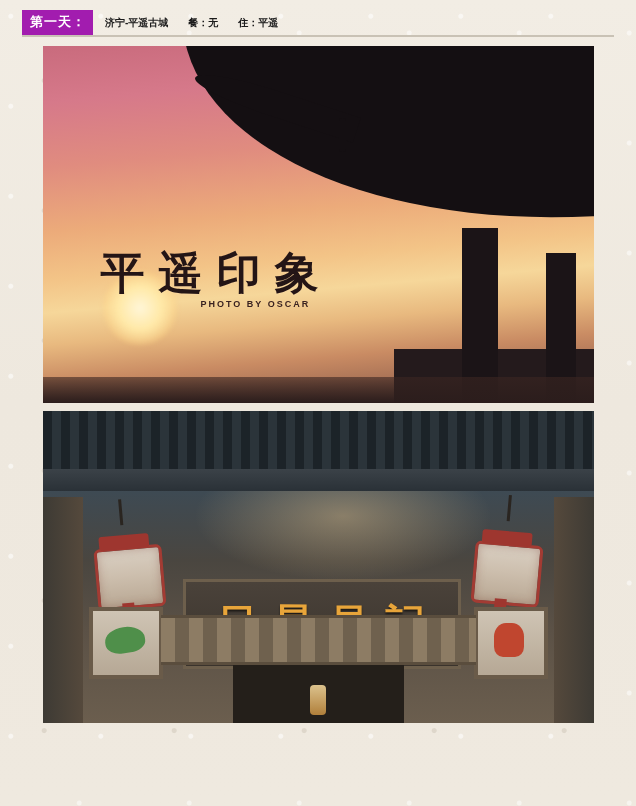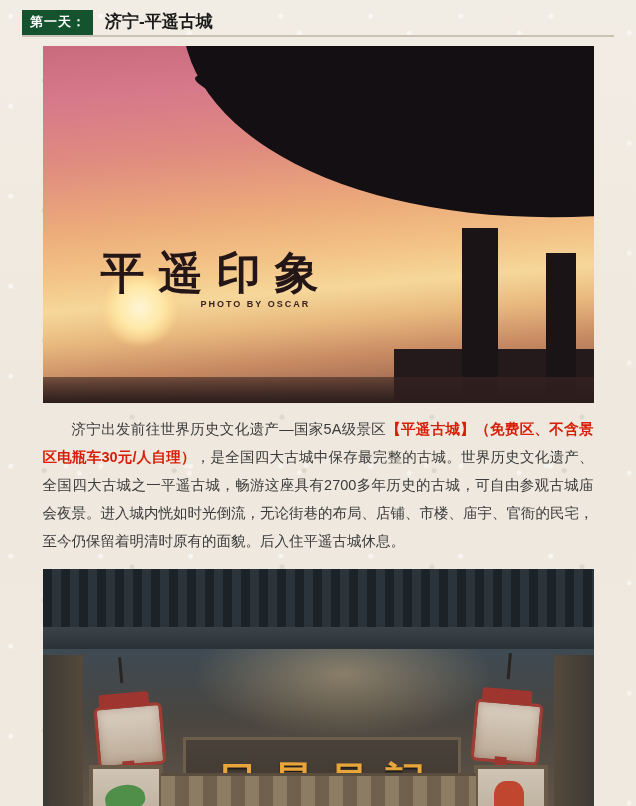--- a/index.html
+++ b/index.html
@@ -39,39 +39,38 @@
 
   
   .header {
     display: flex;
     align-items: stretch;
     border-bottom: 2px solid #c9c2b5;
     margin-bottom: 9px;
     height: 25px;
   }
   .day-badge {
-    background: #14532d;
+    background: #a21caf;
     color: #ffffff;
     font-size: 13px;
     font-weight: bold;
     letter-spacing: 1px;
     padding: 3px 7px 3px 8px;
     line-height: 17px;
     white-space: nowrap;
   }
   .header-meta {
     display: flex;
     align-items: center;
-    gap: 26px;
+    gap: 20px;
     padding-left: 12px;
-    font-size: 17px;
+    font-size: 10px;
     color: #1b1b1b;
     font-weight: bold;
     line-height: 23px;
-    flex-direction: column;
   }
   .header-meta span { white-space: nowrap; }
 
   
   .photo {
     width: 551px;
     margin: 0 auto;
     position: relative;
     overflow: hidden;
     display: block;
@@ -365,21 +364,20 @@
     <div class="roof-tip"></div>
     <div class="eave-ornament"></div>
     <div class="wall-base"></div>
     <div class="pillar-a"></div>
     <div class="pillar-b"></div>
     <div class="ground"></div>
     <div class="cal-title">平遥印象</div>
     <div class="cal-sub">PHOTO BY OSCAR</div>
   </div>
 
-  <p class="para"><span>济宁出发前往世界历史文化遗产—国家5A级景区</span><span class="hl">【平遥古城】（免费区、不含景区电瓶车30元/人自理）</span><span>，是全国四大古城中保存最完整的古城。世界历史文化遗产、全国四大古城之一平遥古城，畅游这座具有2700多年历史的古城，可自由参观古城庙会夜景。进入城内恍如时光倒流，无论街巷的布局、店铺、市楼、庙宇、官衙的民宅，至今仍保留着明清时原有的面貌。后入住平遥古城休息。</span></p>
 
   <div class="photo photo-2">
     <div class="gate"></div>
     <div class="sky-glow"></div>
     <div class="gate-roof"></div>
     <div class="gate-beam"></div>
 
     <div class="col-left"></div>
     <div class="col-right"></div>
 

